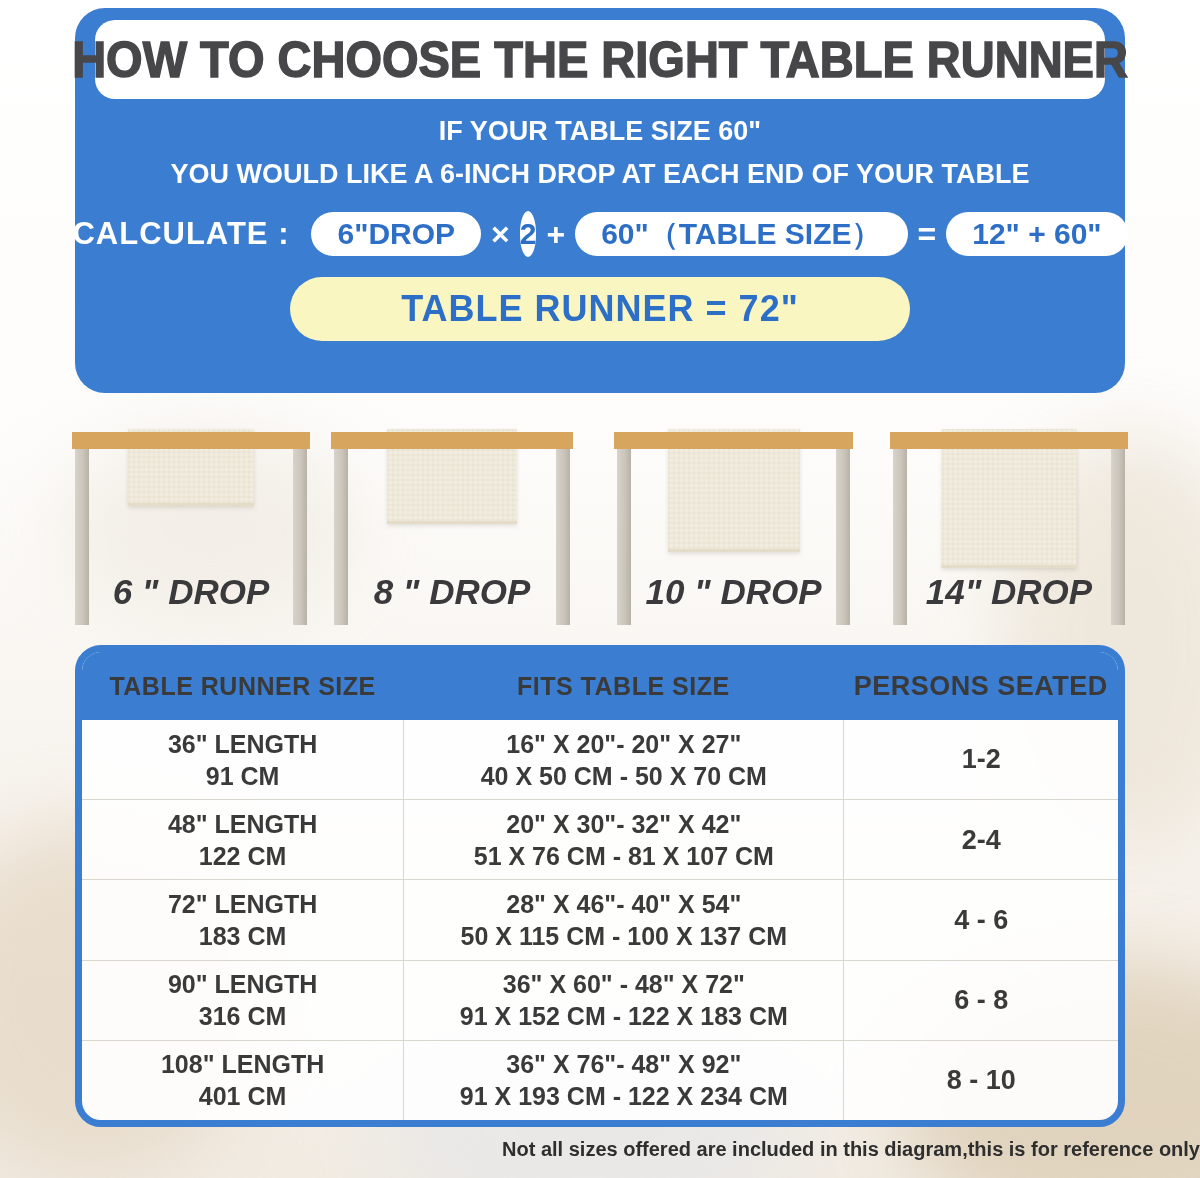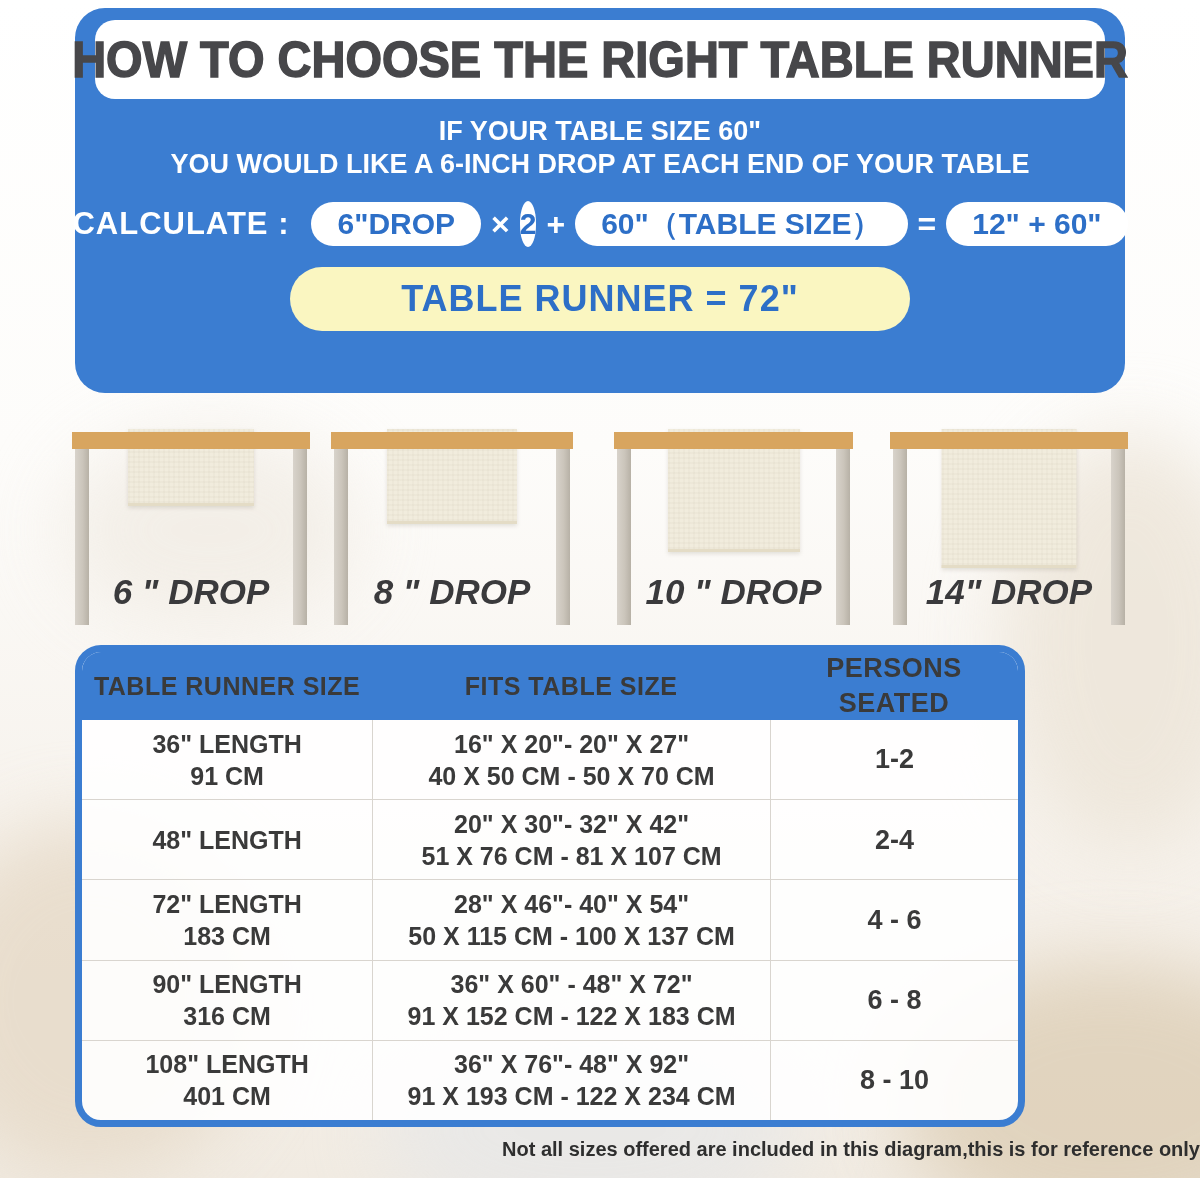--- a/index.html
+++ b/index.html
@@ -26,21 +26,21 @@
   .title-box {
     height:79px; background:#ffffff; border-radius:20px;
     display:flex; align-items:center; justify-content:center;
   }
   .title-box h1 {
     font-size:47px; font-weight:700; color:#47474a; letter-spacing:0px;
     -webkit-text-stroke:1.4px #47474a; transform:scaleY(1.06); white-space:nowrap;
   }
   .subtitle { text-align:center; color:#ffffff; font-weight:700; font-size:27px; }
   .subtitle.l1 { margin-top:17px; }
-  .subtitle.l2 { margin-top:2px; }
+  .subtitle.l2 { margin-top:12px; }
   .calc-row {
     margin-top:21px; display:flex; align-items:center; justify-content:center; gap:10px;
     white-space:nowrap;
   }
   .calc-label { color:#ffffff; font-weight:700; font-size:31px; letter-spacing:1px; margin-right:12px; }
   .pill {
     background:#ffffff; color:#2d6fc7; font-weight:700; font-size:30px;
     border-radius:999px; padding:7px 26px; line-height:1;
   }
   .op { color:#ffffff; font-weight:700; font-size:32px; }
@@ -84,21 +84,21 @@
   .f3 .runner { height:123px; width:132px; }
   .f4 .runner { height:139px; width:135px; }
   .drop-label {
     position:absolute; left:0; right:0; top:140px; text-align:center;
     font-size:35px; font-weight:700; font-style:italic; color:#3a3a3c;
     letter-spacing:0px; white-space:nowrap;
   }
 
   
   .table-panel {
-    position:absolute; left:75px; top:645px; width:950px; height:482px;
+    position:absolute; left:75px; top:645px; width:1050px; height:482px;
     border:7px solid #3b7dd1; border-radius:26px; overflow:hidden;
     background:rgba(255,255,255,0.9);
     display:flex; flex-direction:column;
   }
   .thead {
     background:#3b7dd1; height:68px; flex:0 0 68px;
     display:flex; align-items:center; color:#ffffff;
     font-weight:700; font-size:27px; letter-spacing:.5px; text-align:center;
   }
   .tbody { flex:1; display:flex; flex-direction:column; }
@@ -193,20 +193,21 @@
         <div class="cell c2">
           <div>16" X 20"- 20" X 27"</div>
           <div>40 X 50 CM - 50 X 70 CM</div>
         </div>
         <div class="cell c3">1-2</div>
       </div>
 
       <div class="trow">
         <div class="cell c1">
           <div>48" LENGTH</div>
+          <div>122 CM</div>
         </div>
         <div class="cell c2">
           <div>20" X 30"- 32" X 42"</div>
           <div>51 X 76 CM - 81 X 107 CM</div>
         </div>
         <div class="cell c3">2-4</div>
       </div>
 
       <div class="trow">
         <div class="cell c1">

